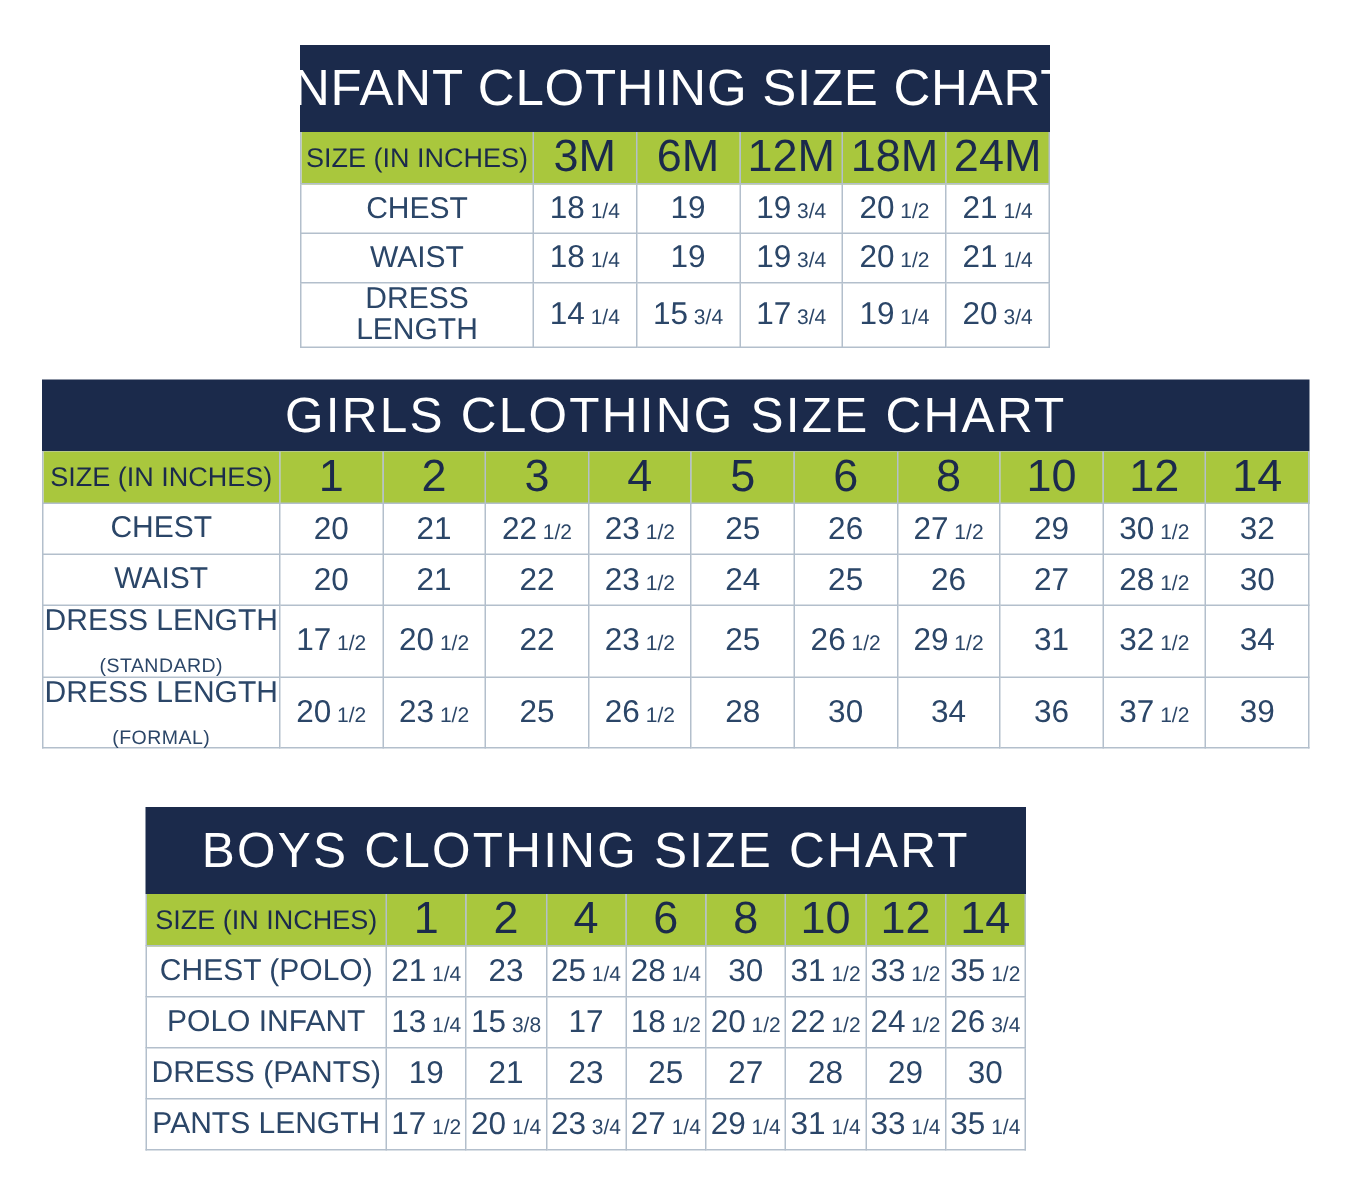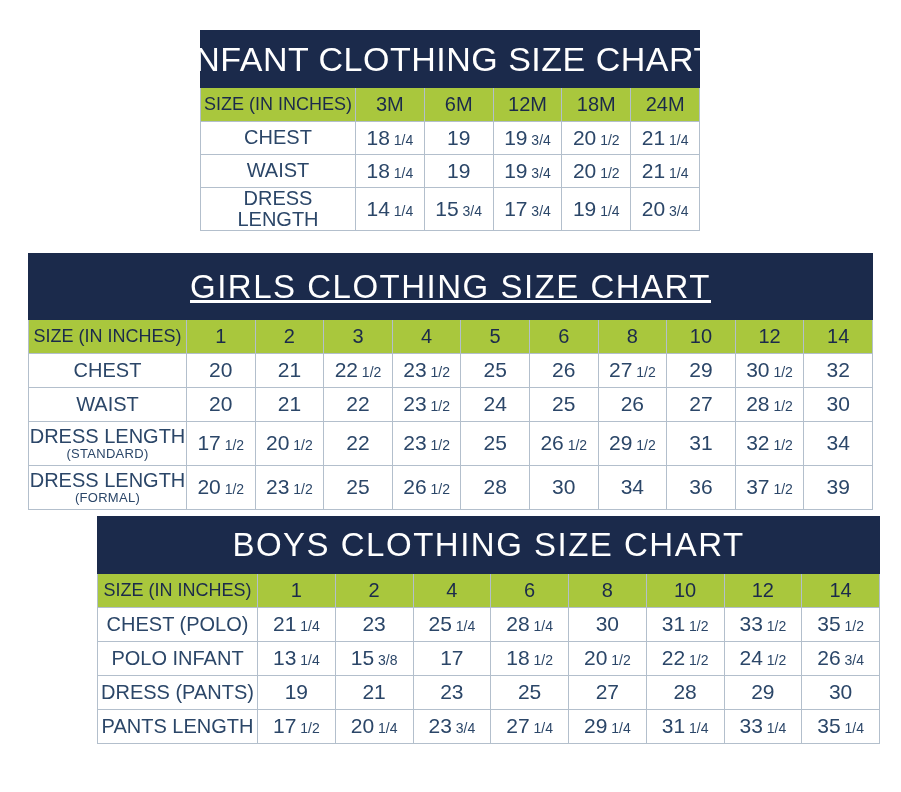--- a/index.html
+++ b/index.html
@@ -14,33 +14,33 @@
   html, body {
     width: 901px; height: 792px;
     background: var(--bg);
     font-family: "Liberation Sans", sans-serif;
   }
   .page { position: relative; width: 901px; height: 792px; background: var(--bg); overflow: hidden; }
 
   .chart { position: absolute; }
   .chart-0 { left: 200px; top: 30px;  width: 500px; }
   .chart-1 { left: 28px;  top: 253px; width: 845px; }
-  .chart-2 { left: 97px;  top: 516px; width: 783px; }
+  .chart-2 { left: 97px;  top: 538px; width: 587px; }
 
   .title-bar {
     background: var(--navy);
     color: #ffffff;
     display: flex; align-items: center; justify-content: center;
     font-size: 33px;
     letter-spacing: 1.5px;
     font-weight: 400;
     white-space: nowrap;
   }
   .chart-0 .title-bar { height: 58px; font-size: 34px; letter-spacing: 0.5px; }
-  .chart-1 .title-bar { height: 67px; text-decoration: underline; }
+  .chart-1 .title-bar { height: 48px; }
   .chart-2 .title-bar { height: 58px; }
 
   table {
     width: 100%;
     border-collapse: collapse;
     table-layout: fixed;
     background: #ffffff;
   }
   th, td {
     border: 1px solid var(--border);
@@ -49,39 +49,40 @@
   }
   thead th {
     background: var(--green);
     color: var(--header-text);
     border-top: none;
     height: 33px;
     font-weight: 400;
     margin-left: 22px;
   }
   thead th.size-label { font-size: 18px; }
-  thead th.size-col   { font-size: 20px; }
+  thead th.size-col   { font-size: 30px; }
 
   .chart-0 th.size-label { width: 155px; }
   .chart-1 th.size-label { width: 158px; }
   .chart-2 th.size-label { width: 160px; }
 
   tbody td { color: var(--cell-text); }
   .chart-0 tbody td { height: 33px; }
   .chart-1 tbody td { height: 34px; }
   .chart-2 tbody td { height: 34px; }
   .chart-1 tr.tall td { height: 44px; }
 
   td.row-label { font-size: 20px; line-height: 1.05; }
   td.value     { font-size: 21px; }
   span.frac    { font-size: 14px; }
   span.sublabel {
     display: block;
     font-size: 13px;
     letter-spacing: 0.3px;
+    margin-top: 12px;
   }
 </style>
 </head>
 <body>
 
 <div class="page">
 
   <section class="chart chart-0">
     <div class="title-bar">INFANT CLOTHING SIZE CHART</div>
     <table>

